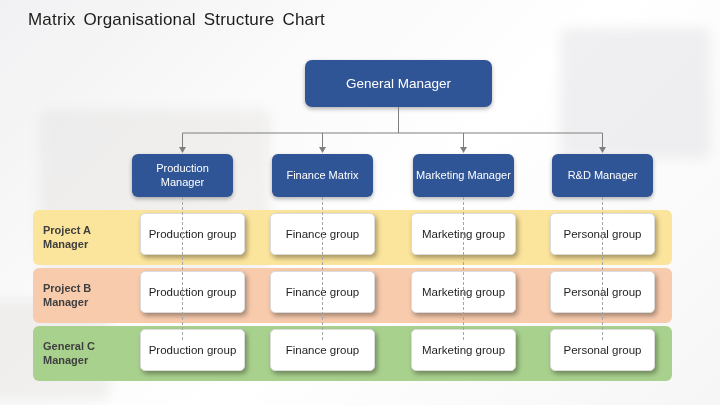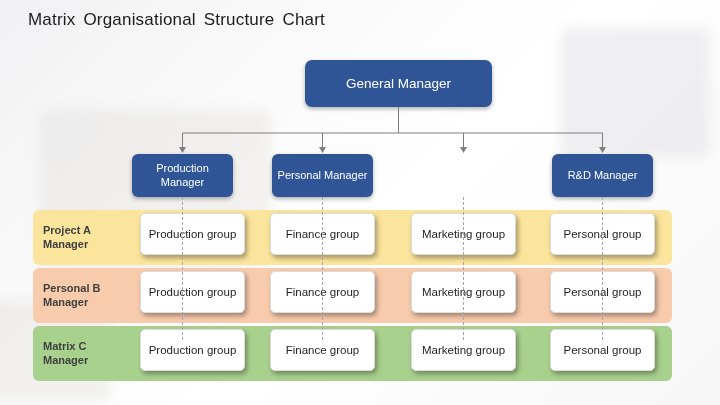--- a/index.html
+++ b/index.html
@@ -122,21 +122,24 @@
   <div class="dash d3"></div>
 
   <div class="node root" style="background: rgb(47, 85, 151);">
     <span>General Manager</span>
   </div>
 
   <div class="node manager m0" style="background: rgb(47, 85, 151);">
     <span>Production Manager</span>
   </div>
   <div class="node manager m1" style="background: rgb(47, 85, 151);">
-    <span>Personal Manager</span>
+    <span>Finance Matrix</span>
+  </div>
+  <div class="node manager m2" style="background: rgb(47, 85, 151);">
+    <span>Marketing Manager</span>
   </div>
   <div class="node manager m3" style="background: rgb(47, 85, 151);">
     <span>R&amp;D Manager</span>
   </div>
 
   <div class="band r0" style="background: rgb(251, 228, 155);">
     <div class="band-label">
       <div>Project A</div>
       <div>Manager</div>
     </div>
@@ -149,40 +152,40 @@
     <div class="group-box g2">
       <span>Marketing group</span>
       </div>
     <div class="group-box g3">
       <span>Personal group</span>
       </div>
   </div>
 
   <div class="band r1" style="background: rgb(248, 203, 173);">
     <div class="band-label">
-      <div>Personal B</div>
+      <div>Project B</div>
       <div>Manager</div>
     </div>
     <div class="group-box g0">
       <span>Production group</span>
       </div>
     <div class="group-box g1">
       <span>Finance group</span>
       </div>
     <div class="group-box g2">
       <span>Marketing group</span>
       </div>
     <div class="group-box g3">
       <span>Personal group</span>
       </div>
   </div>
 
   <div class="band r2" style="background: rgb(169, 209, 142);">
     <div class="band-label">
-      <div>Matrix C</div>
+      <div>General C</div>
       <div>Manager</div>
     </div>
     <div class="group-box g0">
       <span>Production group</span>
       </div>
     <div class="group-box g1">
       <span>Finance group</span>
       </div>
     <div class="group-box g2">
       <span>Marketing group</span>

